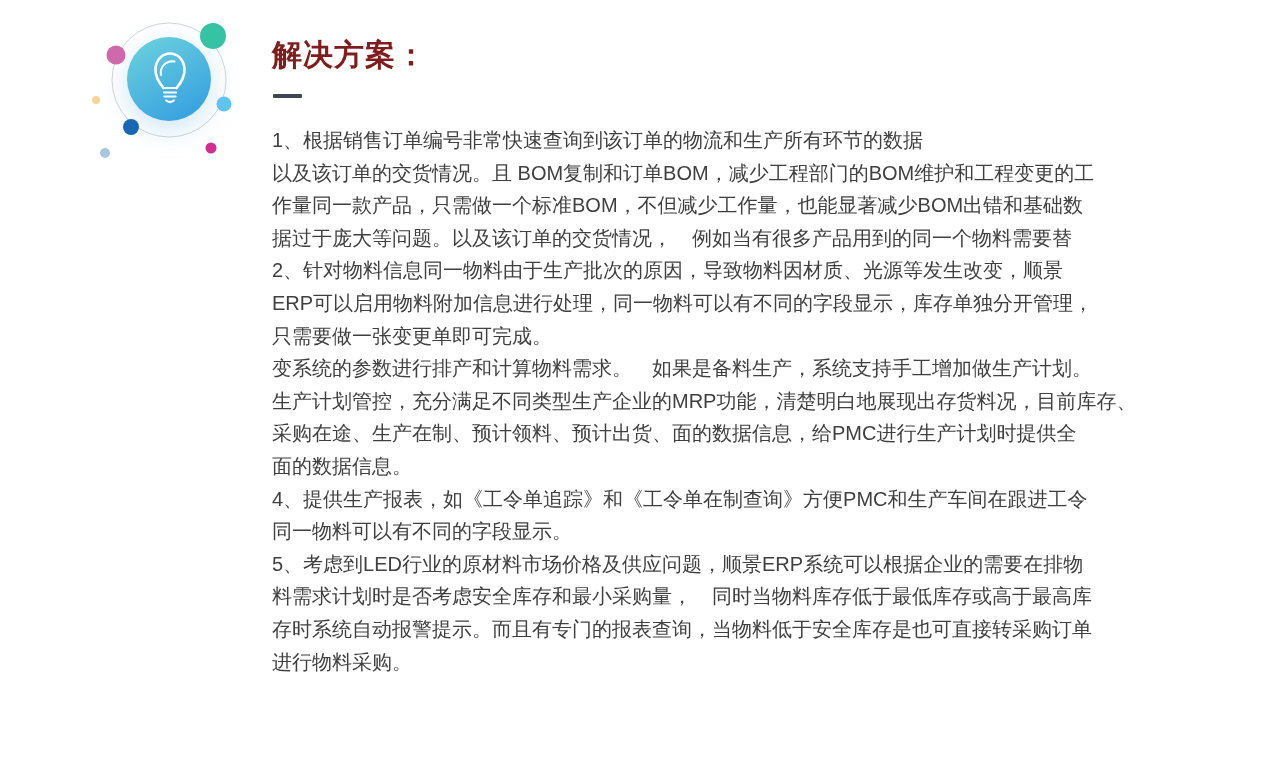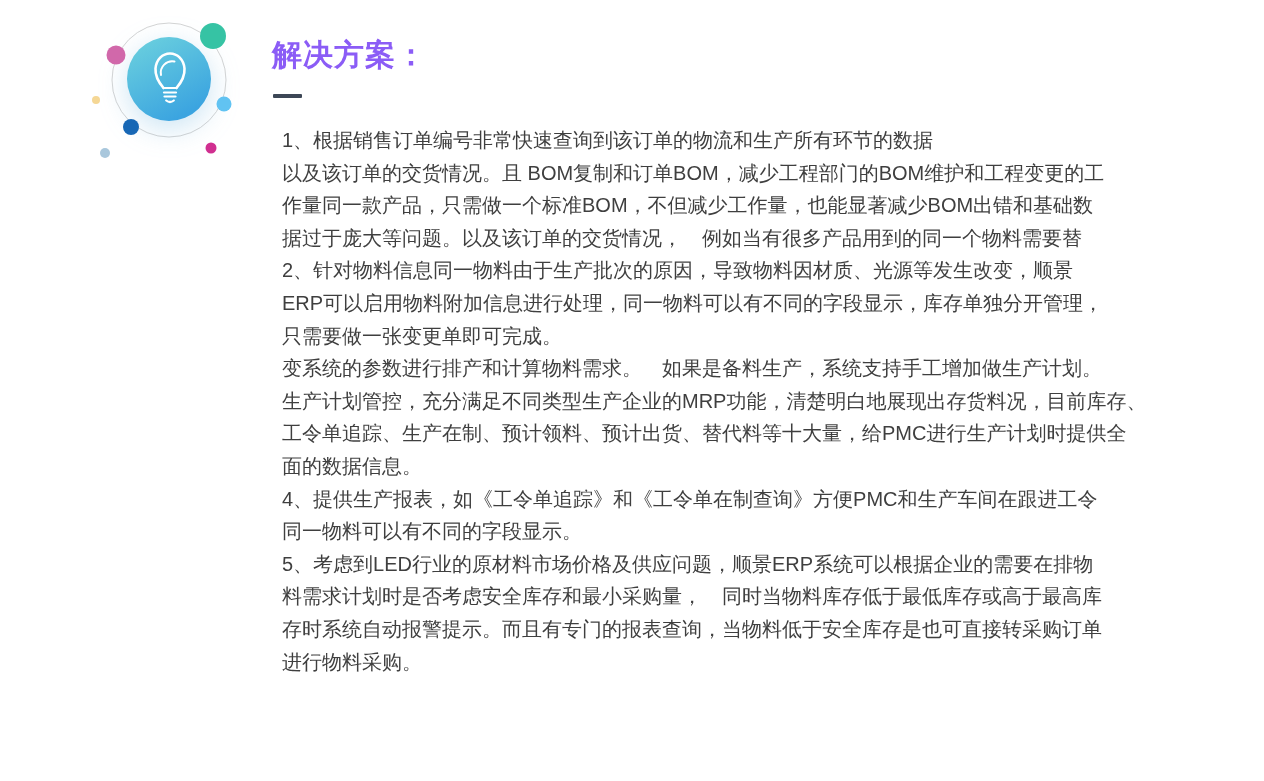--- a/index.html
+++ b/index.html
@@ -26,21 +26,21 @@
     filter: drop-shadow(0 8px 14px rgba(90, 170, 220, 0.30));
   }
 
   .title {
     position: absolute;
     left: 272px;
     top: 38px;
     font-size: 30px;
     line-height: 34px;
     font-weight: 700;
-    color: #8b5cf6;
+    color: #7f1d1d;
     letter-spacing: 1px;
   }
 
   .title-dash {
     position: absolute;
     left: 273px;
     top: 94px;
     width: 29px;
     height: 4px;
     border-radius: 1px;
@@ -51,21 +51,21 @@
     position: absolute;
     left: 272px;
     top: 124px;
     width: 944px;
     font-size: 20px;
     line-height: 32.6px;
     color: #3f3f3f;
     text-align: left;
   }
 
-  .text-line { min-height: 32.6px; margin-left: 10px; }
+  .text-line { min-height: 32.6px; }
 </style>
 </head>
 <body>
 
 <div class="page">
 
   <div class="icon-cluster">
     <svg width="170" height="170" viewBox="0 0 170 170">
       <defs>
         <linearGradient id="bulbGrad" x1="0%" y1="0%" x2="55%" y2="100%">
@@ -104,21 +104,21 @@
   <div class="body-text">
       <div class="text-line">1、根据销售订单编号非常快速查询到该订单的物流和生产所有环节的数据</div>
       <div class="text-line">以及该订单的交货情况。且 BOM复制和订单BOM，减少工程部门的BOM维护和工程变更的工</div>
       <div class="text-line">作量同一款产品，只需做一个标准BOM，不但减少工作量，也能显著减少BOM出错和基础数</div>
       <div class="text-line">据过于庞大等问题。以及该订单的交货情况，　例如当有很多产品用到的同一个物料需要替</div>
       <div class="text-line">2、针对物料信息同一物料由于生产批次的原因，导致物料因材质、光源等发生改变，顺景</div>
       <div class="text-line">ERP可以启用物料附加信息进行处理，同一物料可以有不同的字段显示，库存单独分开管理，</div>
       <div class="text-line">只需要做一张变更单即可完成。</div>
       <div class="text-line">变系统的参数进行排产和计算物料需求。　如果是备料生产，系统支持手工增加做生产计划。</div>
       <div class="text-line">生产计划管控，充分满足不同类型生产企业的MRP功能，清楚明白地展现出存货料况，目前库存、</div>
-      <div class="text-line">工令单追踪、生产在制、预计领料、预计出货、替代料等十大量，给PMC进行生产计划时提供全</div>
+      <div class="text-line">采购在途、生产在制、预计领料、预计出货、面的数据信息，给PMC进行生产计划时提供全</div>
       <div class="text-line">面的数据信息。</div>
       <div class="text-line">4、提供生产报表，如《工令单追踪》和《工令单在制查询》方便PMC和生产车间在跟进工令</div>
       <div class="text-line">同一物料可以有不同的字段显示。</div>
       <div class="text-line">5、考虑到LED行业的原材料市场价格及供应问题，顺景ERP系统可以根据企业的需要在排物</div>
       <div class="text-line">料需求计划时是否考虑安全库存和最小采购量，　同时当物料库存低于最低库存或高于最高库</div>
       <div class="text-line">存时系统自动报警提示。而且有专门的报表查询，当物料低于安全库存是也可直接转采购订单</div>
       <div class="text-line">进行物料采购。</div>
     </div>
 
 </div>

